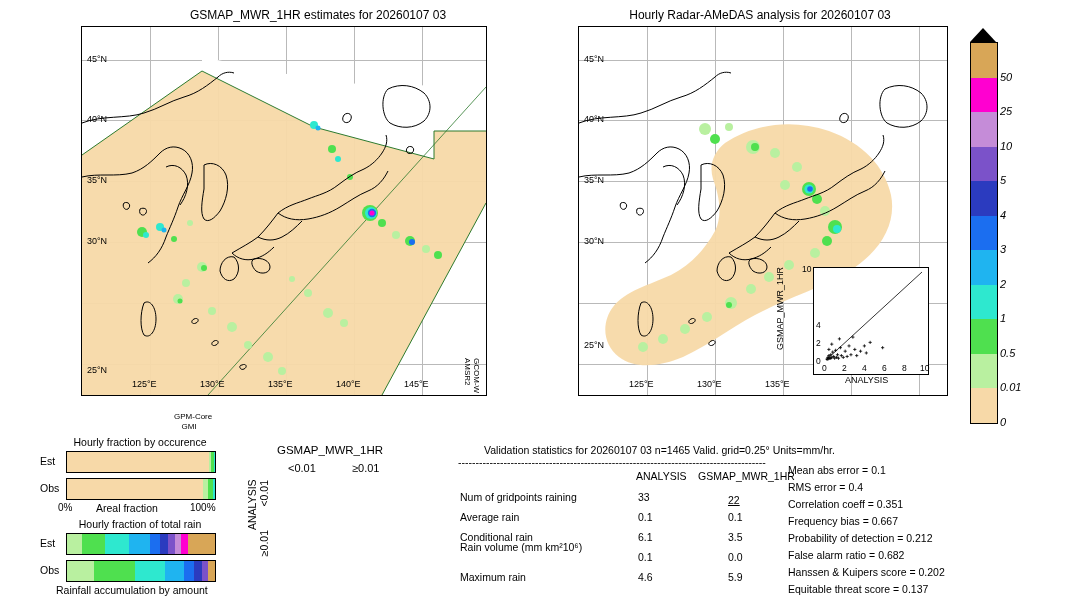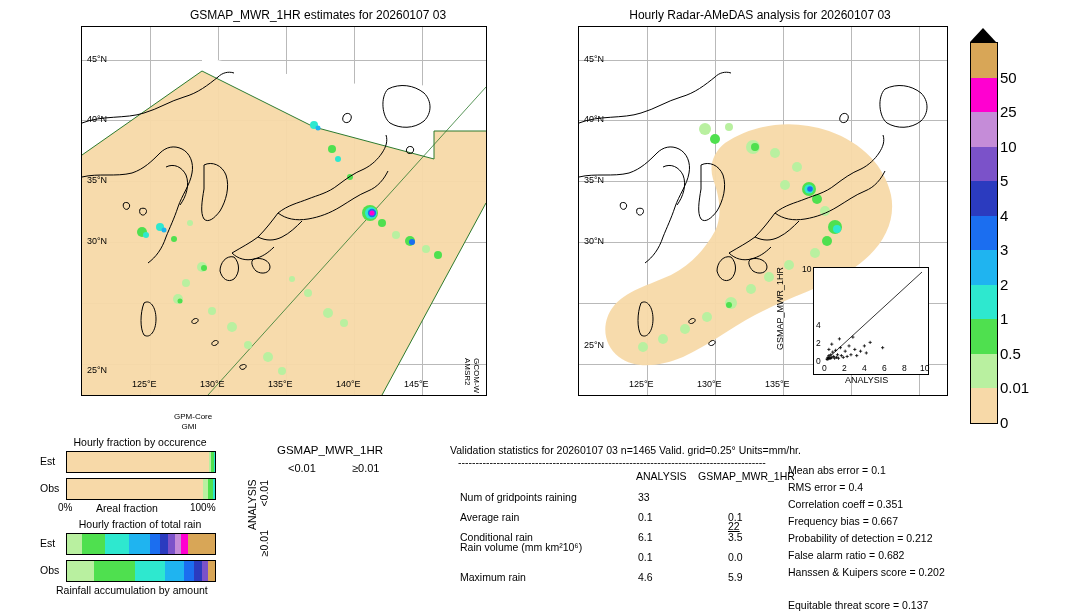--- a/index.html
+++ b/index.html
@@ -12,21 +12,21 @@
   .mapocean{position:absolute;left:0;top:0;right:0;bottom:0;background:#ffffff;}
   .gridline{position:absolute;background:#b9b9b9;}
   .gridline.h{height:1px;left:0;right:0;}
   .gridline.v{width:1px;top:0;bottom:0;}
   .axlabel{position:absolute;font-size:9px;color:#000;white-space:nowrap;}
   
   svg.mapsvg{position:absolute;left:0;top:0;}
   
   .cbar{position:absolute;width:26px;border:1px solid #000;}
   .cbseg{width:100%;}
-  .cblabel{position:absolute;font-size:15px;left:30px;transform:translateY(-50%);}
+  .cblabel{position:absolute;font-size:11px;left:30px;transform:translateY(-50%);font-style:italic;}
   
   .smalltitle{font-size:10.5px;text-align:center;white-space:nowrap;}
   .rowlabel{font-size:10.5px;}
   .barframe{position:absolute;border:1px solid #000;box-sizing:border-box;}
   .barseg{position:absolute;top:0;bottom:0;}
   
   .ctable{position:absolute;border-collapse:collapse;font-size:11px;}
   .ctable td{border:1px solid #000;width:65px;height:46px;text-align:center;vertical-align:middle;}
   .ctitle{font-size:11.5px;text-align:center;}
   .vert{writing-mode:vertical-rl;transform:rotate(180deg);font-size:10.5px;white-space:nowrap;}
@@ -413,29 +413,29 @@
 <div class="abs" style="left:352px;top:462px;font-size:11px;">≥0.01</div>
 <div class="abs vert" style="left:246px;top:470px;height:60px;">ANALYSIS</div>
 <div class="abs" style="left:258px;top:480px;font-size:10.5px;writing-mode:vertical-rl;transform:rotate(180deg);">&lt;0.01</div>
 <div class="abs" style="left:258px;top:530px;font-size:10.5px;writing-mode:vertical-rl;transform:rotate(180deg);">≥0.01</div>
 
 <table class="ctable" style="left:274px;top:478px;">
   <tbody>
 </tbody>
   </table>
 
-<div class="abs vhead" style="left:450px;top:444px;">Validation statistics for 20260107 03  n=1465 Valid. grid=0.25°  Units=mm/hr.</div>
+<div class="abs vhead" style="left:484px;top:444px;">Validation statistics for 20260107 03  n=1465 Valid. grid=0.25°  Units=mm/hr.</div>
 <div class="abs dashline" style="left:458px;top:456px;width:600px;overflow:hidden;">----------------------------------------------------------------------------------------</div>
 
 <div class="abs vstat" style="left:636px;top:470px;">ANALYSIS</div>
 <div class="abs vstat" style="left:698px;top:470px;">GSMAP_MWR_1HR</div>
 
 <div class="abs vstat" style="left:460px;top:491px;">Num of gridpoints raining</div>
 <div class="abs vstat" style="left:638px;top:491px;">33</div>
-<div class="abs vstat" style="left:728px;top:520px;text-decoration:underline;">22</div>
+<div class="abs vstat" style="left:728px;top:494px;text-decoration:underline;">22</div>
 
 <div class="abs vstat" style="left:460px;top:511px;">Average rain</div>
 <div class="abs vstat" style="left:638px;top:511px;">0.1</div>
 <div class="abs vstat" style="left:728px;top:511px;">0.1</div>
 
 <div class="abs vstat" style="left:460px;top:531px;">Conditional rain</div>
 <div class="abs vstat" style="left:638px;top:531px;">6.1</div>
 <div class="abs vstat" style="left:728px;top:531px;">3.5</div>
 
 <div class="abs vstat" style="left:460px;top:541px;text-align:center;">Rain volume (mm km²10⁶)</div>
@@ -446,13 +446,13 @@
 <div class="abs vstat" style="left:638px;top:571px;">4.6</div>
 <div class="abs vstat" style="left:728px;top:571px;">5.9</div>
 
 <div class="abs vstat" style="left:788px;top:464px;">Mean abs error =  0.1</div>
 <div class="abs vstat" style="left:788px;top:481px;">RMS error =  0.4</div>
 <div class="abs vstat" style="left:788px;top:498px;">Correlation coeff = 0.351</div>
 <div class="abs vstat" style="left:788px;top:515px;">Frequency bias =  0.667</div>
 <div class="abs vstat" style="left:788px;top:532px;">Probability of detection = 0.212</div>
 <div class="abs vstat" style="left:788px;top:549px;">False alarm ratio = 0.682</div>
 <div class="abs vstat" style="left:788px;top:566px;">Hanssen &amp; Kuipers score = 0.202</div>
-<div class="abs vstat" style="left:788px;top:583px;margin-top:16px;">Equitable threat score = 0.137</div>
+<div class="abs vstat" style="left:788px;top:583px;">Equitable threat score = 0.137</div>
 
 </body></html>

